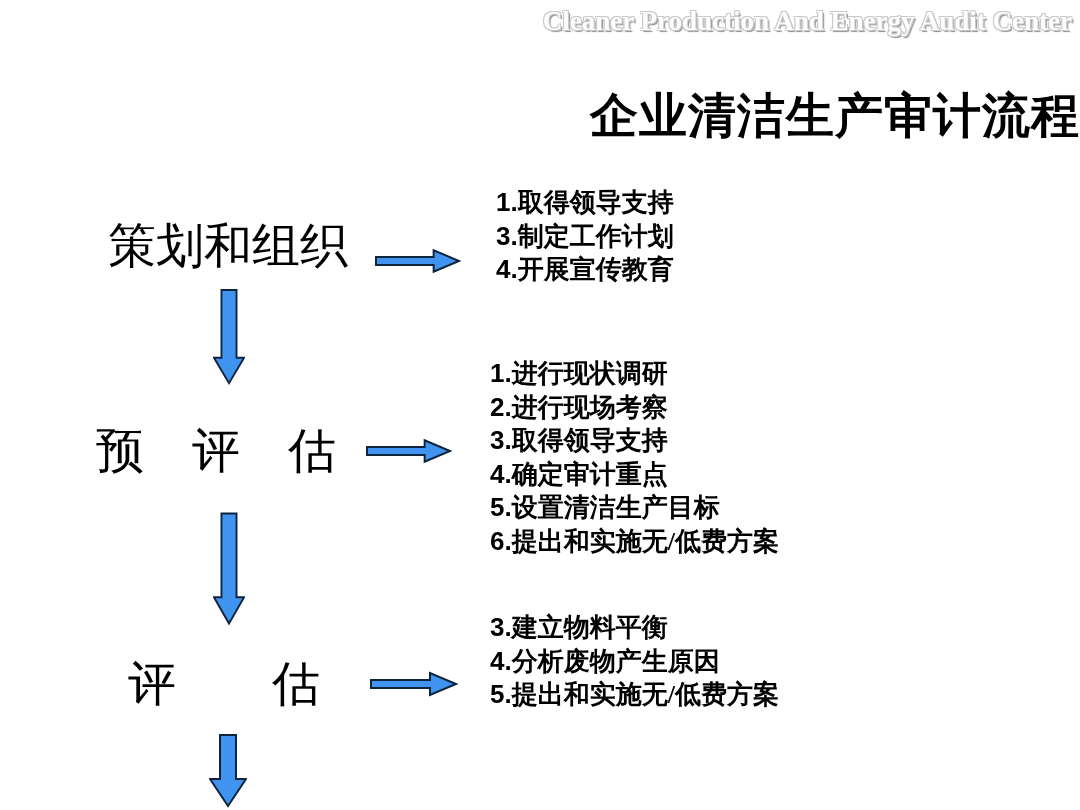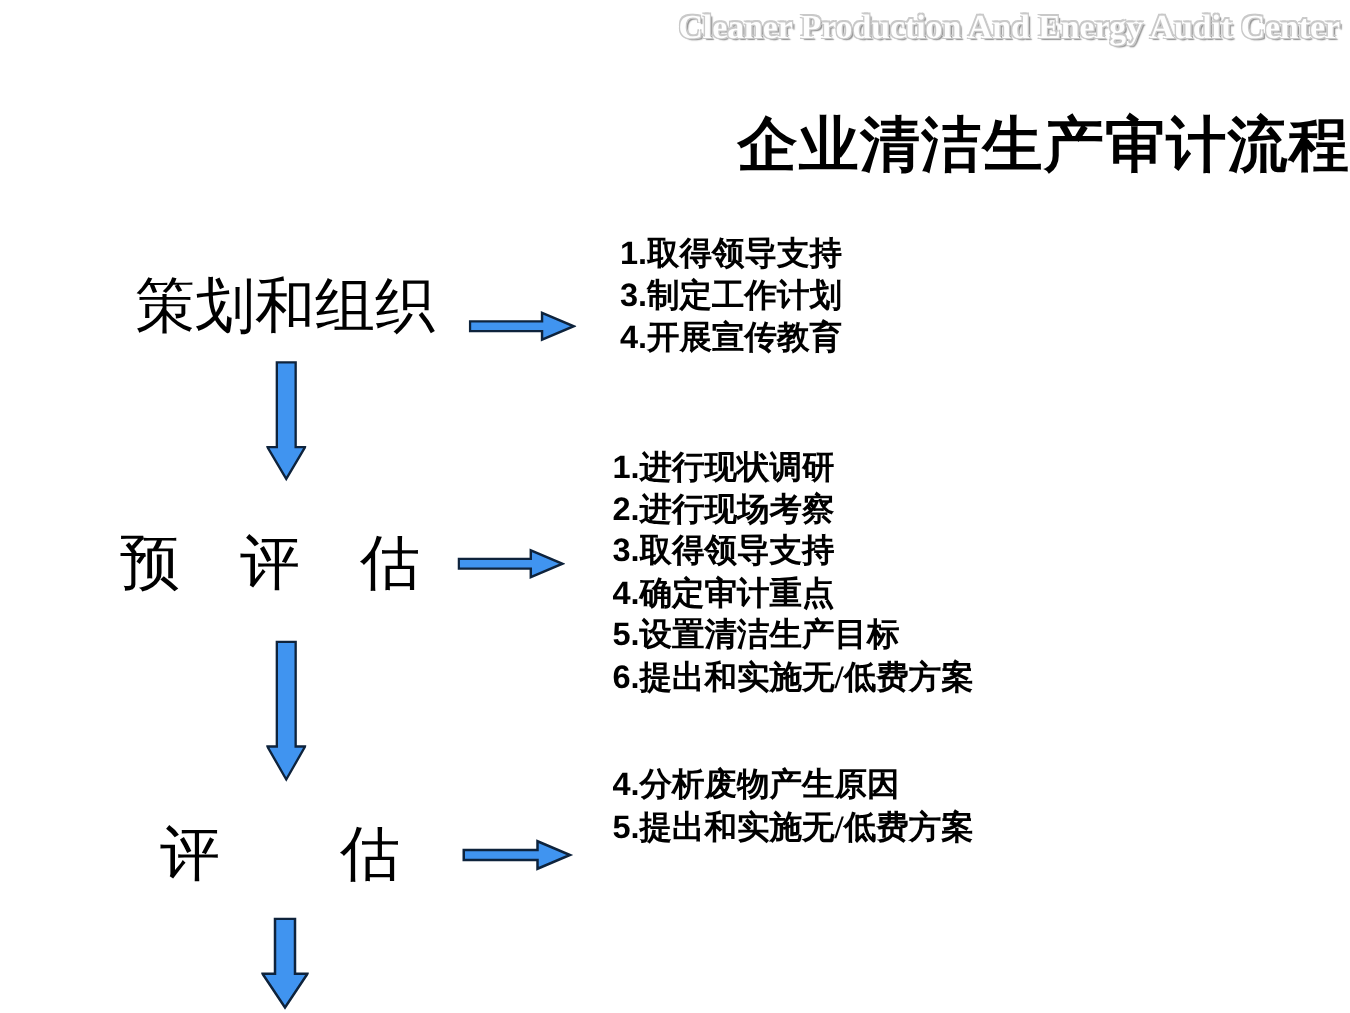--- a/index.html
+++ b/index.html
@@ -144,20 +144,21 @@
 
   <div class="stage-label stage3-label">评　　估</div>
 
   <div class="arrow arrow-r3">
     <svg width="92" height="26" viewBox="0 0 88 26" aria-hidden="true">
       <polygon points="1,9 60,9 60,2 86,13 60,24 60,17 1,17"></polygon>
     </svg>
   </div>
 
   <ul class="steps steps3">
+    <li><span class="num">3.</span><span>建立物料平衡</span></li>
     <li><span class="num">4.</span><span>分析废物产生原因</span></li>
     <li><span class="num">5.</span><span>提出和实施无/低费方案</span></li>
   </ul>
 
   <div class="arrow arrow-d3">
     <svg width="38" height="74" viewBox="0 0 38 74" aria-hidden="true">
       <polygon points="11,1 27,1 27,45 37,45 19,72 1,45 11,45"></polygon>
     </svg>
   </div>
 

